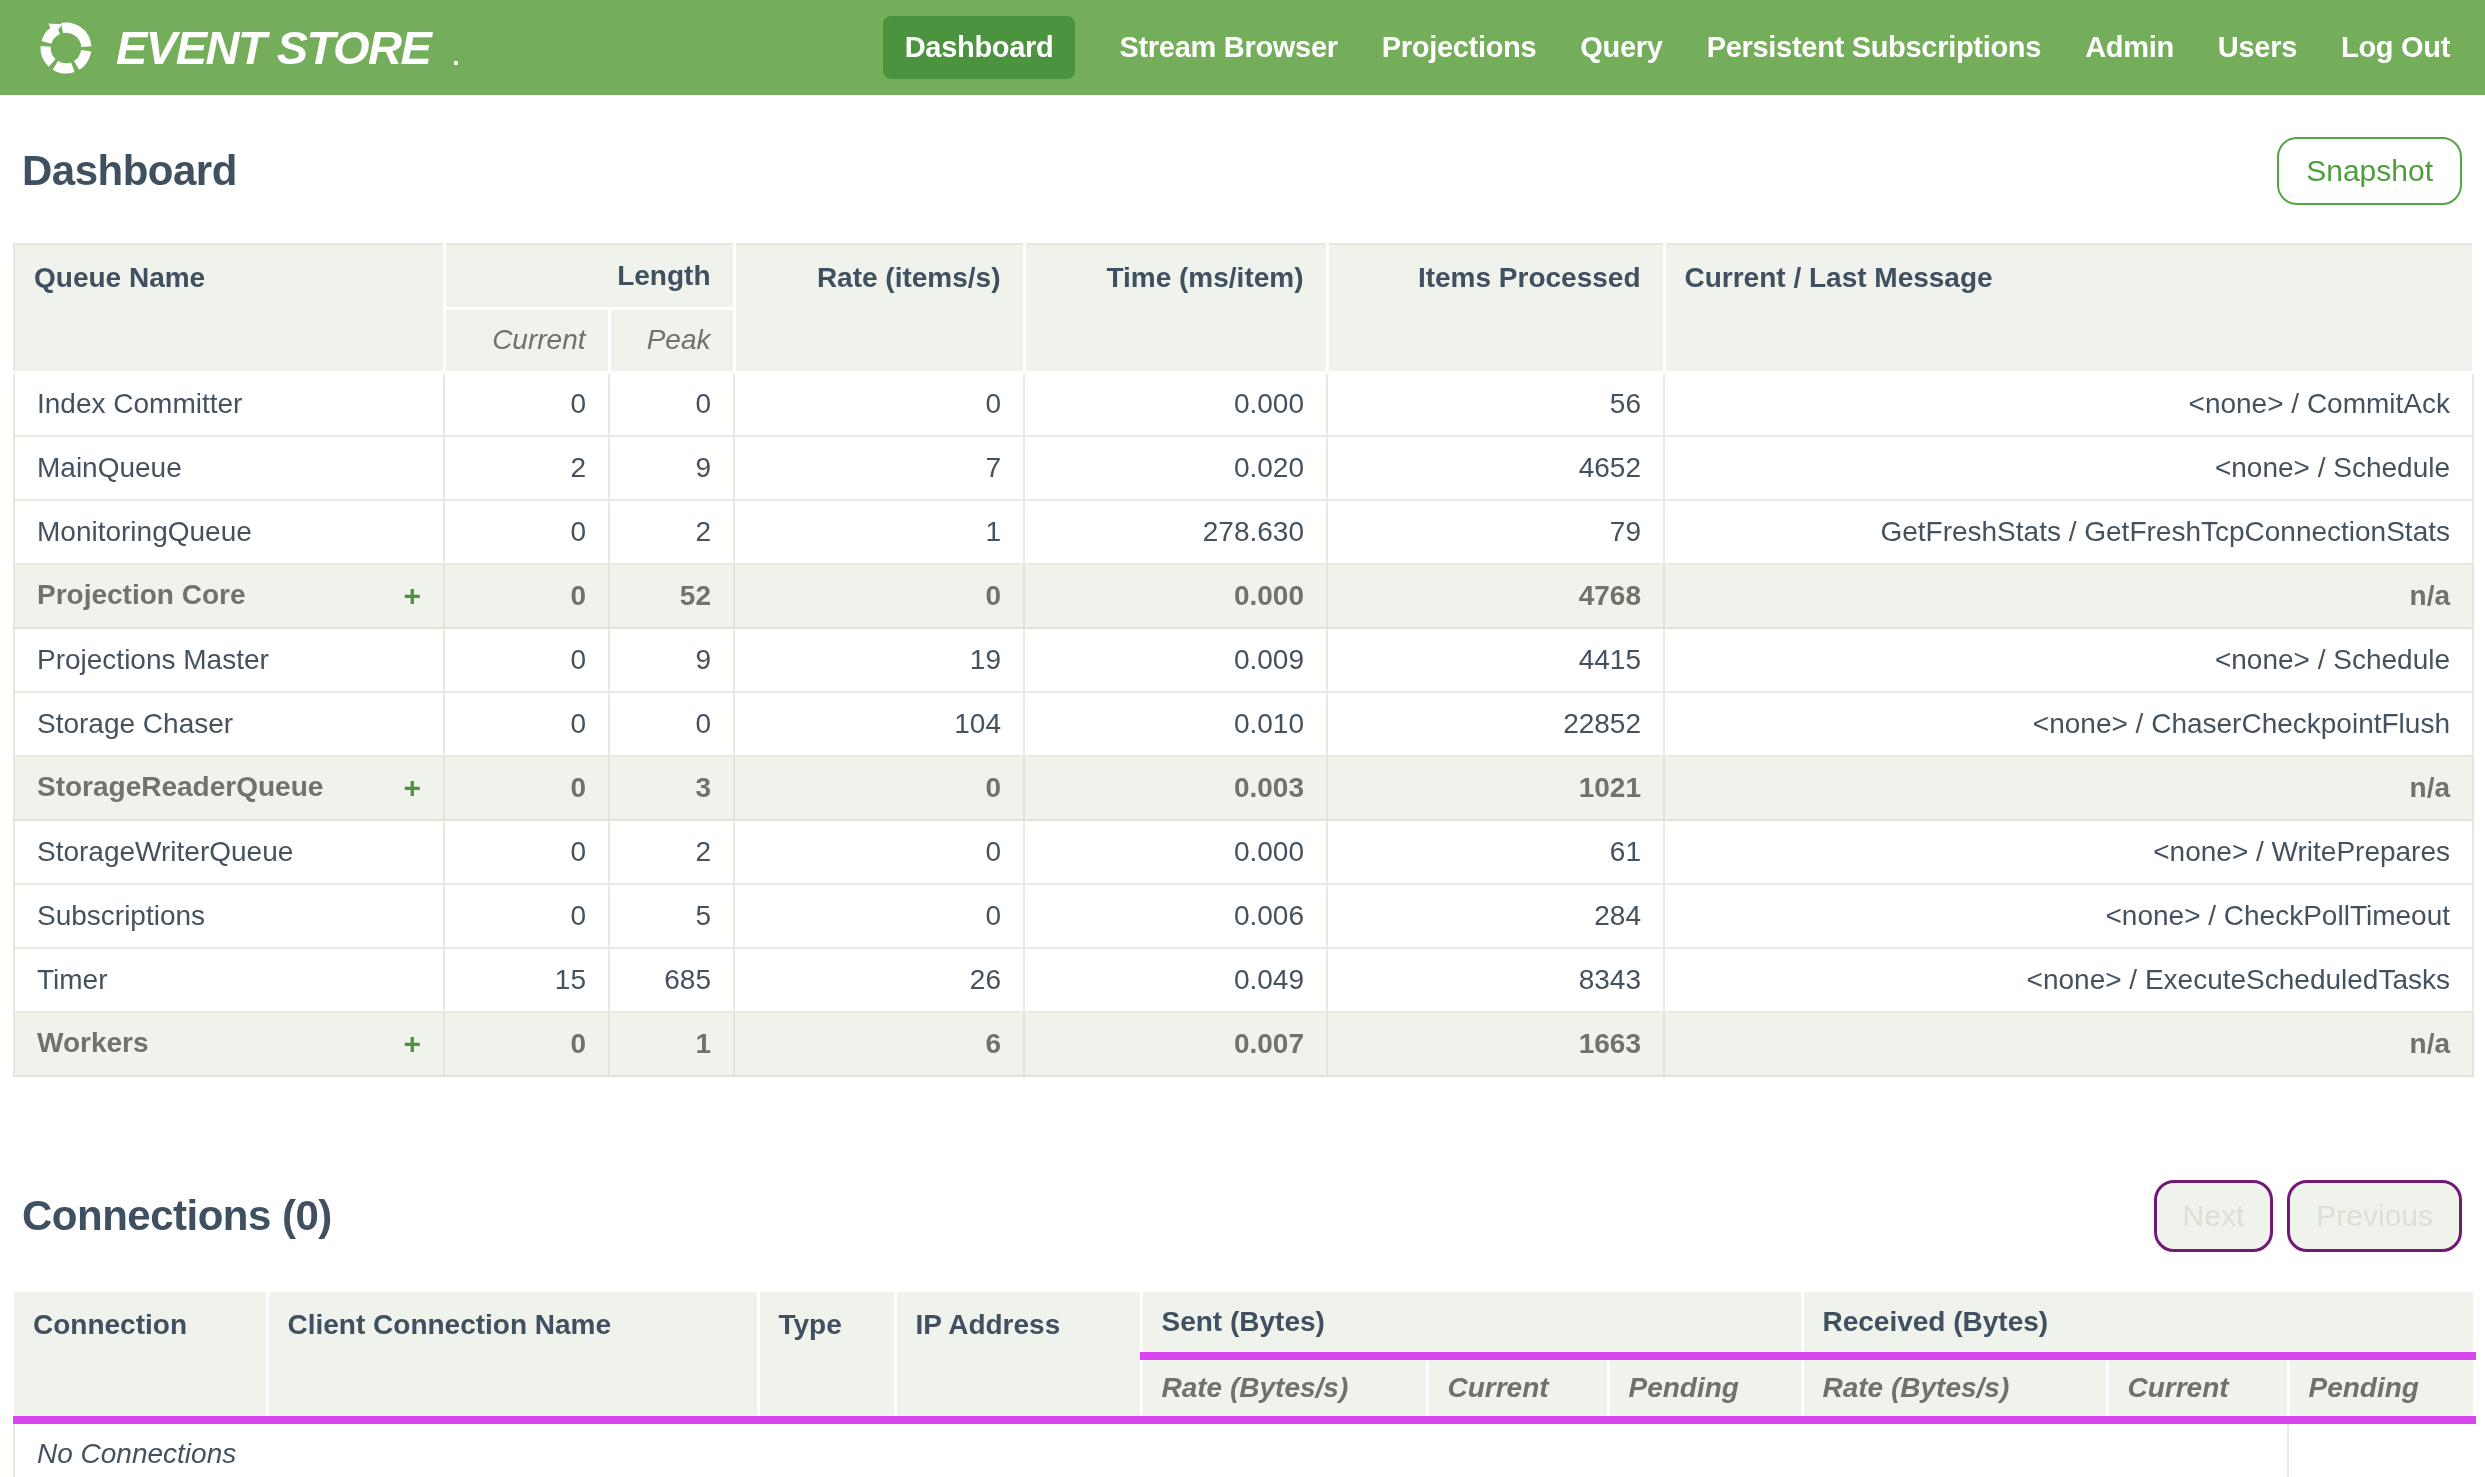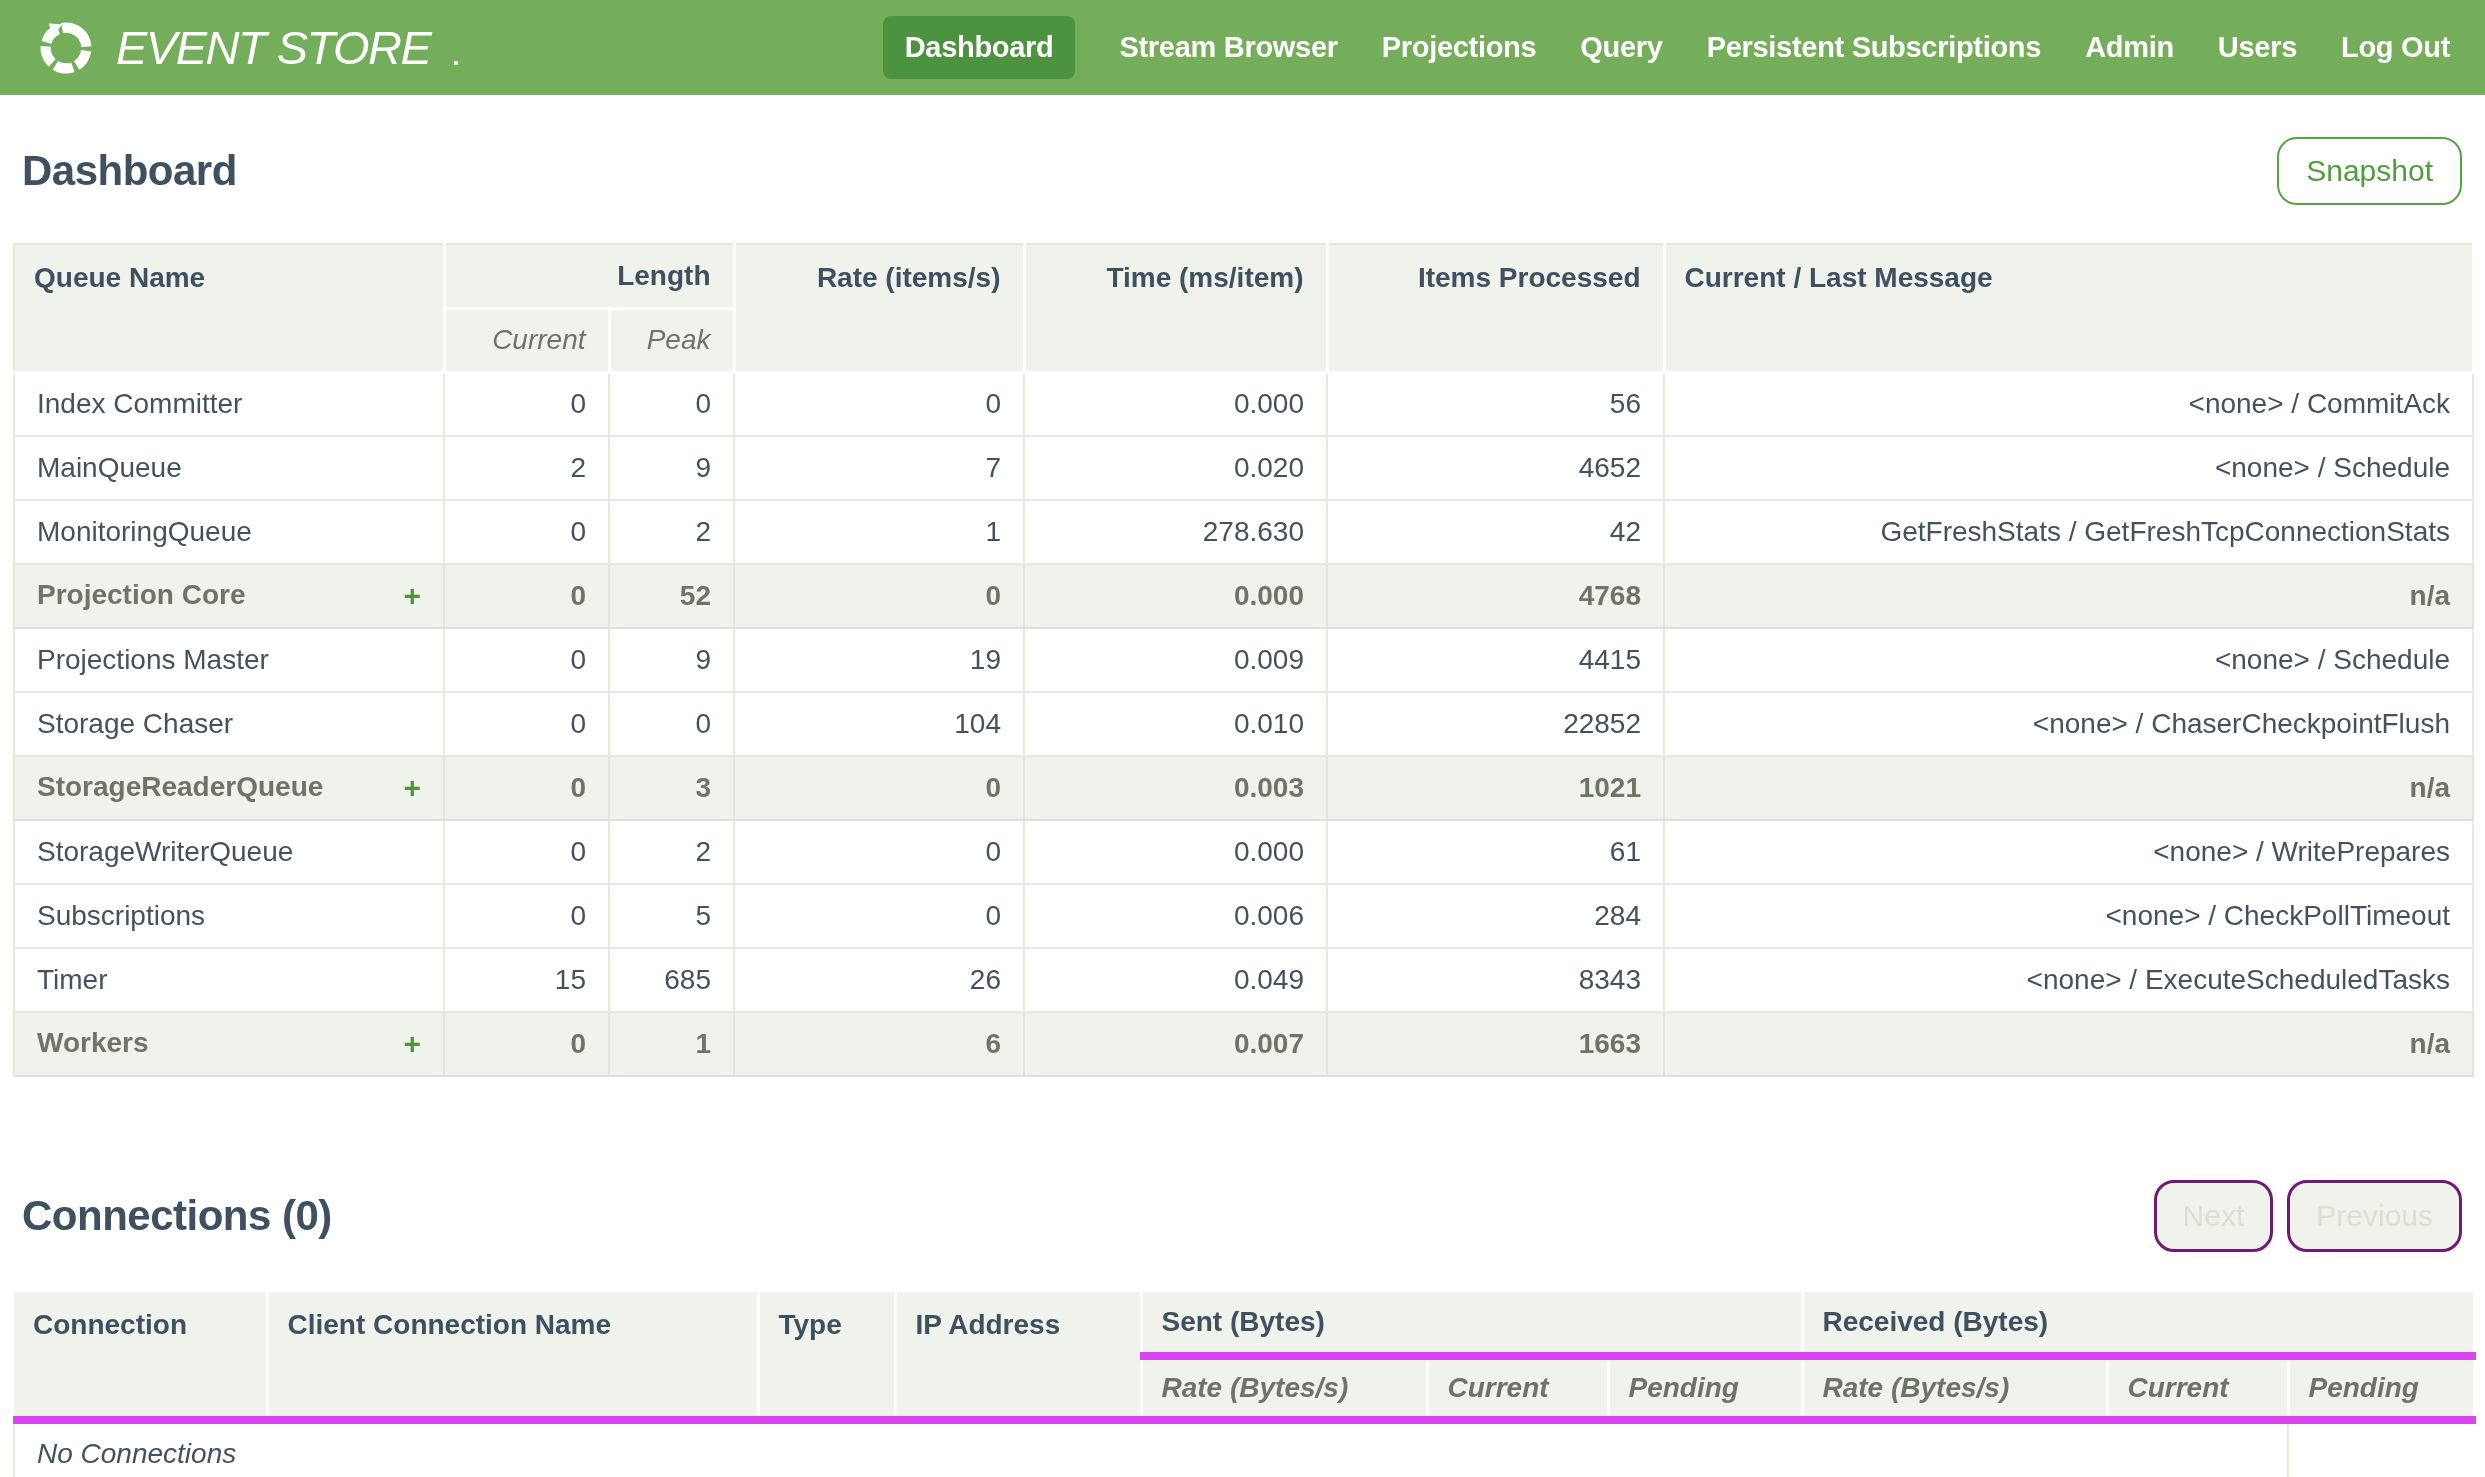--- a/index.html
+++ b/index.html
@@ -12,21 +12,21 @@
 
   
   .topnav {
     height: 95px; background: #74ae5a;
     display: flex; align-items: center; justify-content: space-between;
     padding: 0 36px;
   }
   .brand { display: flex; align-items: center; gap: 20px; color: #fff; }
   .brand-icon { width: 60px; height: 60px; display: block; }
   .brand-text {
-    font-size: 47px; font-weight: normal; font-style: italic;
+    font-size: 47px; font-weight: bold; font-style: italic;
     letter-spacing: -1.5px; white-space: nowrap;
   }
   .brand-mark { font-size: 26px; font-weight: bold; align-self: flex-end; margin: 0 0 6px 2px; }
   .menu { display: flex; align-items: center; gap: 44px; }
   .menu a {
     color: #ffffff; text-decoration: none; font-size: 29px; font-weight: bold;
     letter-spacing: -0.3px; white-space: nowrap; padding: 15px 0; border-radius: 8px;
   }
   .menu a.active { background: #4c9340; padding: 15px 22px; }
 
@@ -162,21 +162,21 @@
         <td class="num">0.020</td>
         <td class="num">4652</td>
         <td class="msg">&lt;none&gt; / Schedule</td>
       </tr>
       <tr>
         <td>MonitoringQueue</td>
         <td class="num">0</td>
         <td class="num">2</td>
         <td class="num">1</td>
         <td class="num">278.630</td>
-        <td class="num">42</td>
+        <td class="num">79</td>
         <td class="msg">GetFreshStats / GetFreshTcpConnectionStats</td>
       </tr>
       <tr class="group-row">
         <td>
           <span>Projection Core</span>
           <span class="plus">+</span>
         </td>
         <td class="num">0</td>
         <td class="num">52</td>
         <td class="num">0</td>

